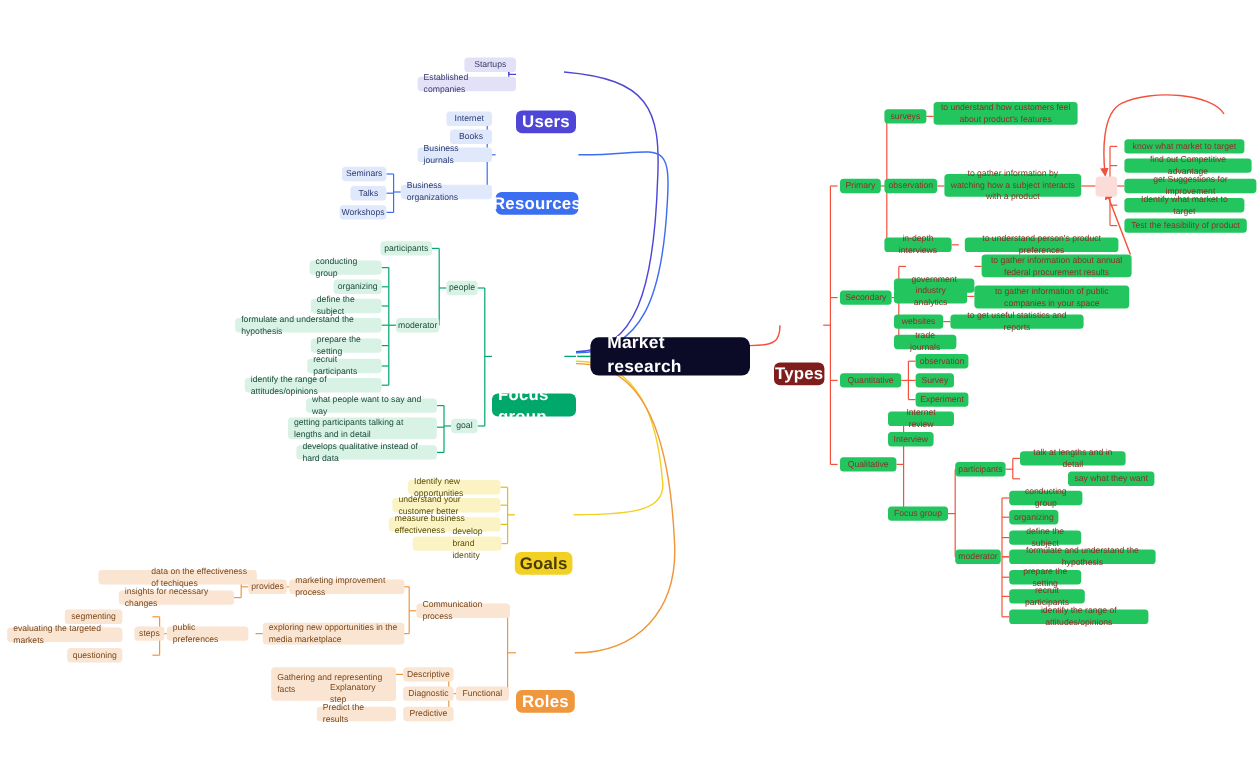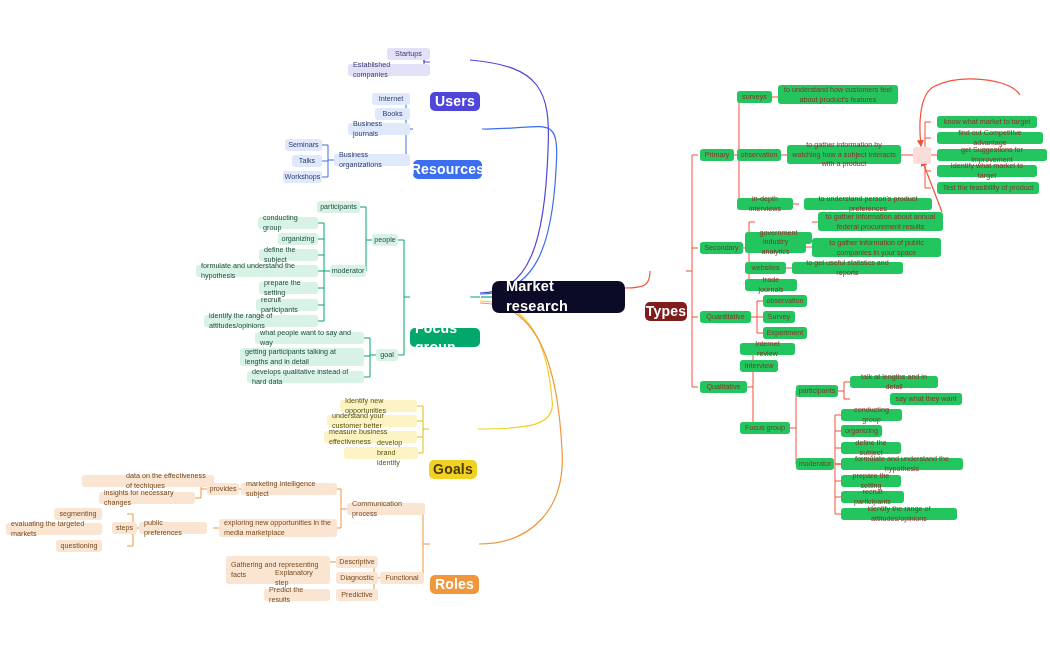--- a/index.html
+++ b/index.html
@@ -244,21 +244,21 @@
   <div class="node leaf t-green center-txt" style="left:247px;top:371px;width:117px;height:12px;">develops qualitative instead of hard data</div>
 
   <div class="node branch b-goals" style="left:429px;top:420px;width:48px;height:19px;">Goals</div>
   <div class="node leaf t-yellow center-txt" style="left:340px;top:400px;width:77px;height:12px;">Identify new opportunities</div>
   <div class="node leaf t-yellow center-txt" style="left:327px;top:415px;width:90px;height:12px;">understand your customer better</div>
   <div class="node leaf t-yellow center-txt" style="left:324px;top:431px;width:93px;height:12px;">measure business effectiveness</div>
   <div class="node leaf t-yellow center-txt" style="left:344px;top:447px;width:74px;height:12px;padding-left:33px;">develop brand identity</div>
 
   <div class="node branch b-roles" style="left:430px;top:535px;width:49px;height:19px;">Roles</div>
   <div class="node leaf t-orange center-txt" style="left:347px;top:503px;width:78px;height:12px;">Communication process</div>
-  <div class="node leaf t-orange center-txt" style="left:241px;top:483px;width:96px;height:12px;">marketing intelligence subject</div>
+  <div class="node leaf t-orange center-txt" style="left:241px;top:483px;width:96px;height:12px;">marketing improvement process</div>
   <div class="node leaf t-orange center-txt" style="left:207px;top:483px;width:32px;height:12px;">provides</div>
   <div class="node leaf t-orange center-txt" style="left:82px;top:475px;width:132px;height:12px;padding-left:44px;">data on the effectiveness of techiques</div>
   <div class="node leaf t-orange center-txt" style="left:99px;top:492px;width:96px;height:12px;">insights for necessary changes</div>
   <div class="node leaf t-orange" style="left:219px;top:519px;width:118px;height:18px;">exploring new opportunities in the media marketplace</div>
   <div class="node leaf t-orange center-txt" style="left:139px;top:522px;width:68px;height:12px;">public preferences</div>
   <div class="node leaf t-orange center-txt" style="left:112px;top:522px;width:25px;height:12px;">steps</div>
   <div class="node leaf t-orange center-txt" style="left:54px;top:508px;width:48px;height:12px;">segmenting</div>
   <div class="node leaf t-orange center-txt" style="left:6px;top:523px;width:96px;height:12px;">evaluating the targeted markets</div>
   <div class="node leaf t-orange center-txt" style="left:56px;top:540px;width:46px;height:12px;">questioning</div>
   <div class="node leaf t-orange center-txt" style="left:380px;top:572px;width:44px;height:12px;">Functional</div>

